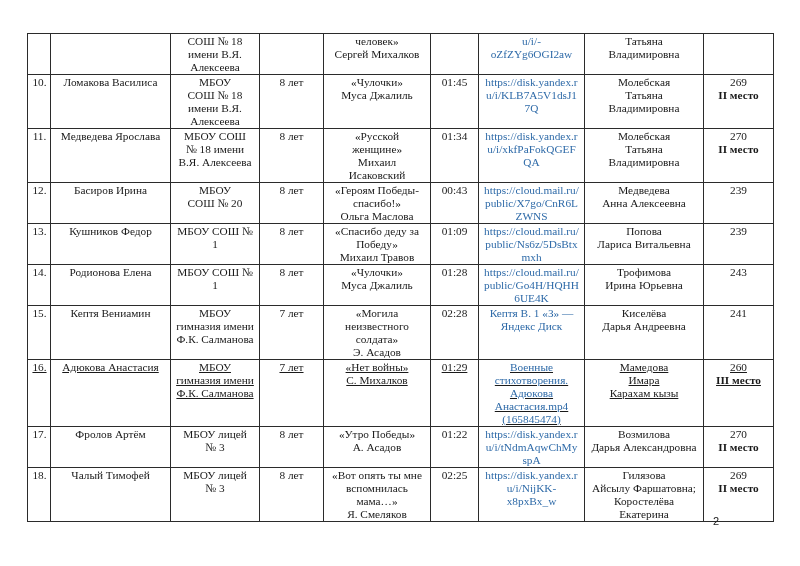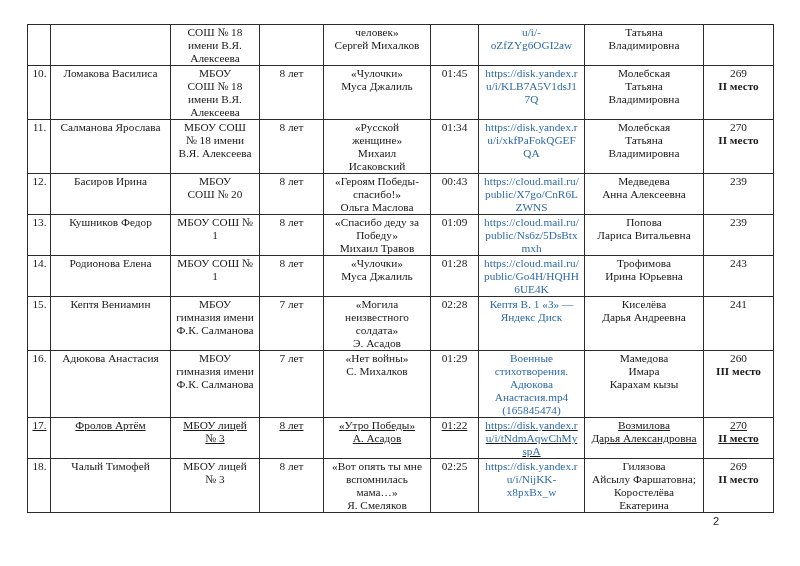--- a/index.html
+++ b/index.html
@@ -1,20 +1,20 @@
 <!DOCTYPE html>
 <html><head>
   <meta charset="utf-8">
   <style>
     html, body { margin: 0; padding: 0; background: #ffffff; }
     body { width: 800px; height: 566px; position: relative; overflow: hidden;
            font-family: "Liberation Serif", serif; color: #1a1a1a; }
     .page { position: absolute; left: 0; top: 0; width: 800px; height: 566px; background: #fff; }
     table.results {
-      position: absolute; left: 27px; top: 24px;
+      position: absolute; left: 27px; top: 33px;
       border-collapse: collapse; table-layout: fixed;
       width: 746px; font-size: 11.3px; line-height: 13px;
     }
     table.results td {
       border: 1px solid #2b2b2b; vertical-align: top; text-align: center;
       padding: 1px 2px 0 2px; overflow: hidden; word-wrap: break-word;
     }
     table.results td.num { text-align: center; padding-left: 3px; }
     .link { color: #2e6aa8; word-break: break-all; }
     .place { font-weight: bold; display: block; }
@@ -90,21 +90,21 @@
             <span class="line">Татьяна</span>
             <span class="line">Владимировна</span>
           </td>
           <td>
             <span class="line">269</span>
             <span class="place">II место</span>
           </td>
         </tr>
         <tr style="height: 53px;">
           <td class="num"><span>11.</span></td>
-          <td><span>Салманова Ярослава</span></td>
+          <td><span>Медведева Ярослава</span></td>
           <td>
             <span class="line">МБОУ СОШ</span>
             <span class="line">№ 18 имени</span>
             <span class="line">В.Я. Алексеева</span>
           </td>
           <td><span>8 лет</span></td>
           <td>
             <span class="line">«Русской</span>
             <span class="line">женщине»</span>
             <span class="line">Михаил</span>
@@ -227,21 +227,21 @@
             <span class="line link">Яндекс Диск</span>
           </td>
           <td>
             <span class="line">Киселёва</span>
             <span class="line">Дарья Андреевна</span>
           </td>
           <td>
             <span class="line">241</span>
           </td>
         </tr>
-        <tr style="height: 62px;">
+        <tr style="height: 62px; text-decoration: underline;">
           <td class="num"><span>16.</span></td>
           <td><span>Адюкова Анастасия</span></td>
           <td>
             <span class="line">МБОУ</span>
             <span class="line">гимназия имени</span>
             <span class="line">Ф.К. Салманова</span>
           </td>
           <td><span>7 лет</span></td>
           <td>
             <span class="line">«Нет войны»</span>
@@ -258,21 +258,21 @@
           <td>
             <span class="line">Мамедова</span>
             <span class="line">Имара</span>
             <span class="line">Карахам кызы</span>
           </td>
           <td>
             <span class="line">260</span>
             <span class="place">III место</span>
           </td>
         </tr>
-        <tr style="height: 39px; text-decoration: underline;">
+        <tr style="height: 39px;">
           <td class="num"><span>17.</span></td>
           <td><span>Фролов Артём</span></td>
           <td>
             <span class="line">МБОУ лицей</span>
             <span class="line">№ 3</span>
           </td>
           <td><span>8 лет</span></td>
           <td>
             <span class="line">«Утро Победы»</span>
             <span class="line">А. Асадов</span>

